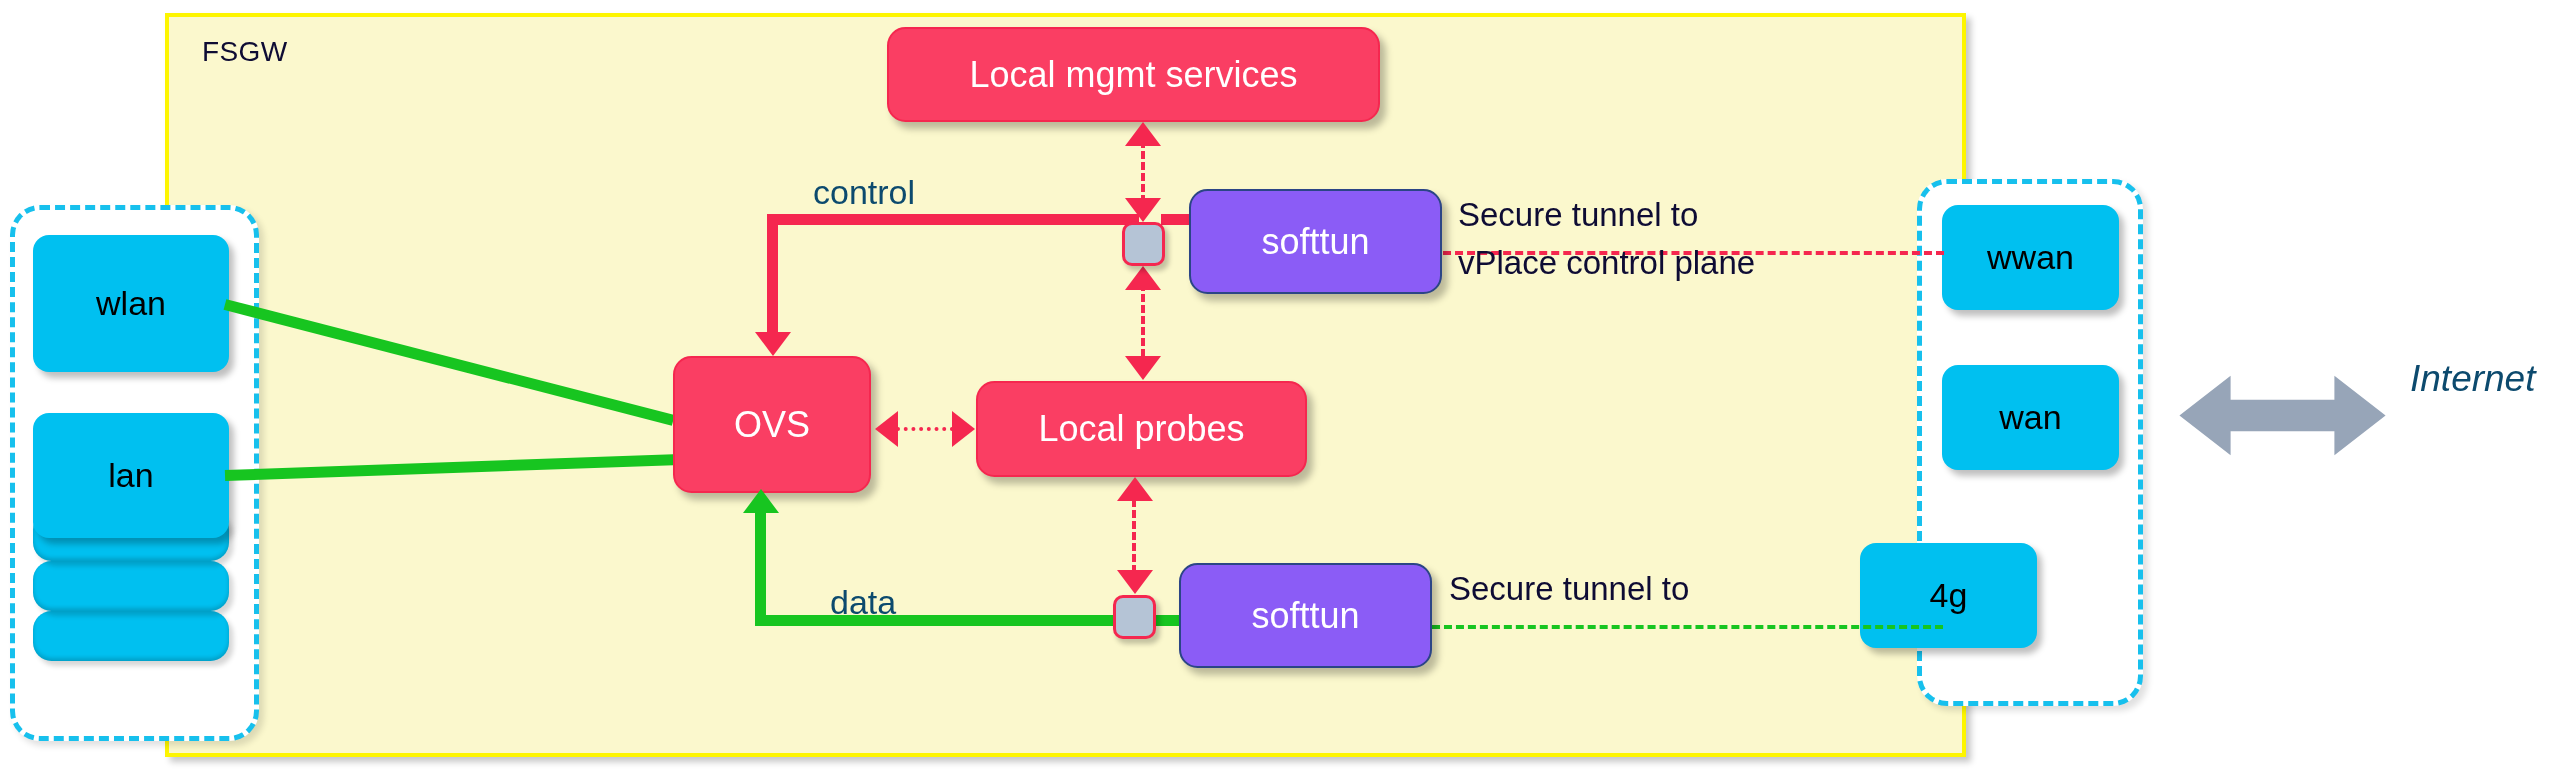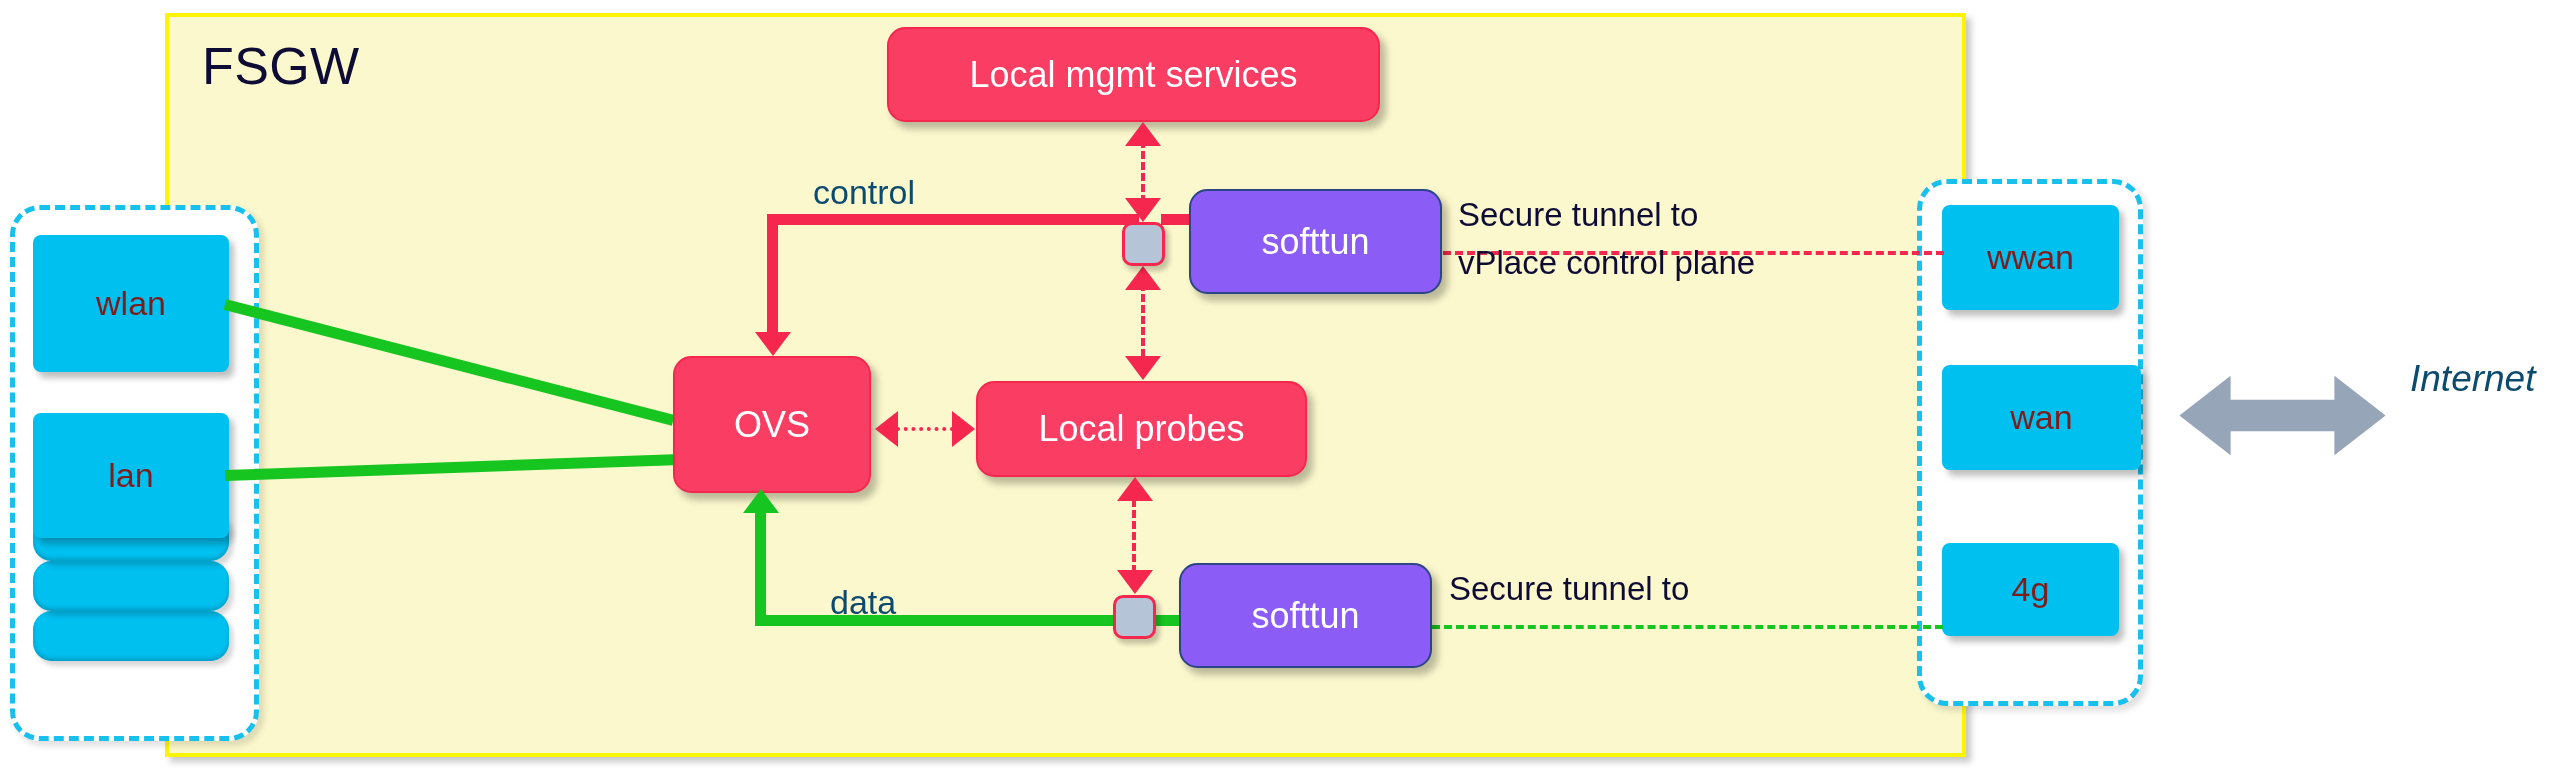--- a/index.html
+++ b/index.html
@@ -27,43 +27,43 @@
     height: 744px;
     background: #fbf8cd;
     border: 4.3px solid #fdf500;
     box-sizing: border-box;
     box-shadow: 5px 5px 6.4px rgba(0,0,0,0.22);
   }
   .fsgw-title {
     position: absolute;
     left: 202px;
     top: 36px;
-    font-size: 52px;
+    font-size: 28px;
     color: #0e0c34;
     letter-spacing: 0.4px;
     white-space: nowrap;
   }
   
   .dash-group {
     position: absolute;
     border: 5px dashed #17c0ed;
     border-radius: 30px;
     background: #ffffff;
     box-sizing: border-box;
     box-shadow: 4.3px 4.3px 6.4px rgba(0,0,0,0.12);
   }
   #left-group  { left: 10px;   top: 205px; width: 249px; height: 536px; }
   #right-group { left: 1917px; top: 179px; width: 226px; height: 527px; }
 
   
   .iface {
     position: absolute;
     background: #00c0f0;
-    border-radius: 8px;
-    color: #7f1d1d;
+    border-radius: 16px;
+    color: #000000;
     display: flex;
     align-items: center;
     justify-content: center;
     font-size: 34px;
     box-shadow: 5px 5.7px 6.4px rgba(0,0,0,0.25);
     box-sizing: border-box;
   }
   #iface-wlan { left: 33px;   top: 235px; width: 196px; height: 137px; }
   #iface-lan  { left: 33px;   top: 413px; width: 196px; height: 125px; z-index: 3;}
   .lan-layer {
@@ -74,22 +74,22 @@
     background: #00c0f0;
     border-radius: 18.5px;
     box-shadow: 0 -2.8px 4.3px rgba(0,0,0,0.18) inset, 4.3px 5px 5.7px rgba(0,0,0,0.16);
     box-sizing: border-box;
   }
   #lan-layer-1 { top: 511px; z-index: 2; }
   #lan-layer-2 { top: 561px; z-index: 1; }
   #lan-layer-3 { top: 611px; z-index: 0; }
 
   #iface-wwan { left: 1942px; top: 205px; width: 177px; height: 105px; }
-  #iface-wan  { left: 1942px; top: 365px; width: 199px; height: 105px; }
-  #iface-4g   { left: 1942px; top: 543px; width: 177px; height: 93px; justify-content: center; }
+  #iface-wan  { left: 1942px; top: 365px; width: 177px; height: 105px; }
+  #iface-4g   { left: 1860px; top: 543px; width: 177px; height: 105px; justify-content: center; }
 
   
   .pnode {
     position: absolute;
     background: #fa3e63;
     border: 2.8px solid #f5274f;
     border-radius: 18.5px;
     color: #ffffff;
     display: flex;
     align-items: center;

